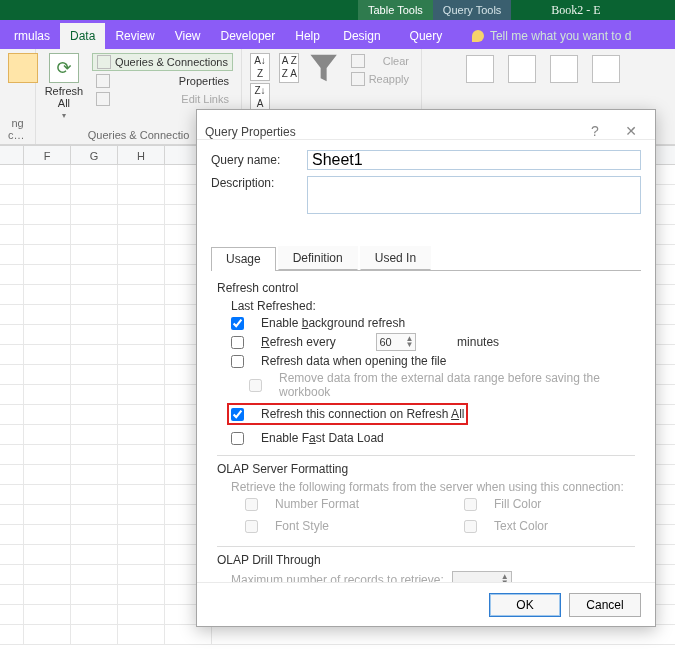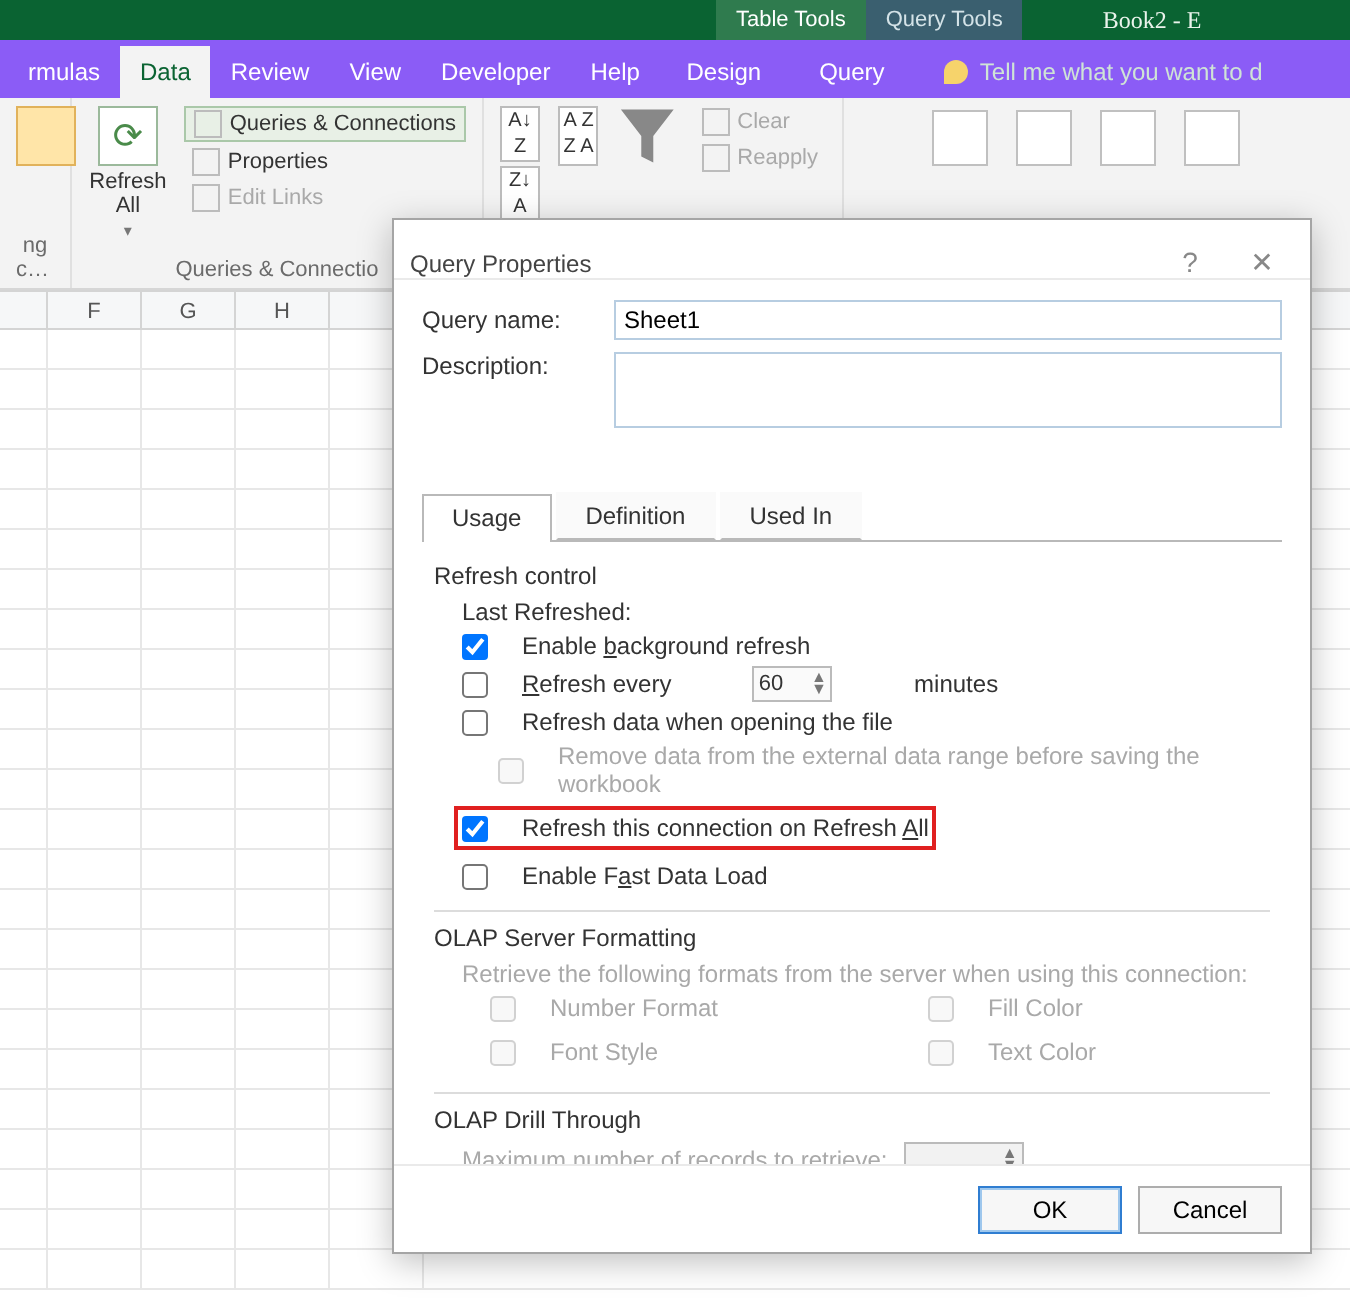--- a/index.html
+++ b/index.html
@@ -24,21 +24,21 @@
 
   
   .ribbon { height: 96px; background: #f3f3f3; border-bottom: 1px solid #d6d6d6; display: flex; align-items: flex-start; position: relative; }
   .rgroup { border-right: 1px solid #e0e0e0; height: 100%; padding: 4px 8px 0 8px; display: flex; flex-direction: column; justify-content: space-between; }
   .grplabel { text-align: center; font-size: 11px; color: #6b6b6b; padding: 2px 0 3px 0; white-space: nowrap; overflow: hidden; text-overflow: ellipsis; }
   .grpbody { display: flex; gap: 8px; align-items: flex-start; }
   .bigbtn { display: flex; flex-direction: column; align-items: center; gap: 2px; width: 44px; }
   .bigbtn .ico { width: 30px; height: 30px; background: #fff; border: 1px solid #9bb99b; display:flex; align-items:center; justify-content:center; }
   .bigbtn .lbl { font-size: 11px; text-align: center; line-height: 12px; }
   .smlist { display: flex; flex-direction: column; gap: 2px; }
-  .smbtn { display: flex; align-items: center; gap: 4px; padding: 1px 4px; font-size: 11px; white-space: nowrap; }
+  .smbtn { display: flex; align-items: center; gap: 4px; padding: 1px 4px; font-size: 11px; white-space: nowrap; justify-content: space-between; }
   .smbtn.sel { border: 1px solid #aac8a9; background: #e8f0e6; }
   .smbtn.dis { color: #a9a9a9; }
   .smico { width: 14px; height: 14px; border: 1px solid #bcbcbc; display:inline-block; }
   .sortico { width: 20px; height: 28px; border: 1px solid #bcbcbc; background: #fff; text-align: center; font-size: 10px; line-height: 13px; }
   .filterico { width: 30px; height: 30px; background: #888; clip-path: polygon(6% 6%, 94% 6%, 60% 50%, 60% 94%, 40% 84%, 40% 50%); }
   .ribico { width: 28px; height: 28px; border: 1px solid #c0c0c0; background:#fff; }
   .fadewrap { position:absolute; left:458px; top:0; right:0; height:74px; background:#f3f3f3;}
 
   
   .gridarea { position: absolute; top: 145px; left: 0; right: 0; bottom: 0; background: #fff; }
@@ -52,21 +52,21 @@
   .dialog { position: absolute; left: 196px; top: 109px; width: 460px; height: 518px;
             background: #fff; border: 1px solid #a5a5a5; box-shadow: 0 4px 16px rgba(0,0,0,0.25);
             display: flex; flex-direction: column; }
   .dlgtitle { height: 30px; display: flex; align-items: flex-end; padding: 0 6px 0 8px; border-bottom: 1px solid #eaeaea; }
   .dlgtitle .t { flex: 1; font-size: 12px; color: #444; }
   .dlgtitle .ico { width: 36px; text-align: center; color: #888; font-size: 14px; cursor: pointer; }
   .dlgtitle .close { font-size: 14px; }
   .dlgbody { padding: 10px 14px 6px 14px; flex: 1; overflow: hidden; }
   .fldrow { display: flex; align-items: center; margin-bottom: 6px; gap: 8px; }
   .fldlbl { width: 88px; font-size: 12px; }
-  .fldinput { flex:1; height: 20px; border: 1px solid #b7cde1; font-size: 12px; padding: 1px 4px; }
+  .fldinput { flex:1; height: 20px; border: 1px solid #b7cde1; font-size: 16px; padding: 1px 4px; }
   .flddesc { flex:1; height: 38px; border: 1px solid #b7cde1; }
 
   .dlgtabs { display: flex; border-bottom: 1px solid #b9b9b9; margin-top: 8px; }
   .dlgtab { padding: 4px 14px; border: 1px solid #b9b9b9; border-bottom: none; margin-right: 2px; font-size: 12px; background: #fff; position: relative; top: 1px; cursor: pointer; margin-top: 24px;}
   .dlgtab.active { background: #fff; }
   .dlgtab:not(.active) { background: #fafafa; border-color: transparent; border-bottom: 1px solid #b9b9b9; top:0;}
   
   .tabpage { padding: 10px 6px 0 6px; }
   .section { margin-bottom: 10px; }
   .section > .sh { font-size: 12px; color: #333; margin-bottom: 4px; }

